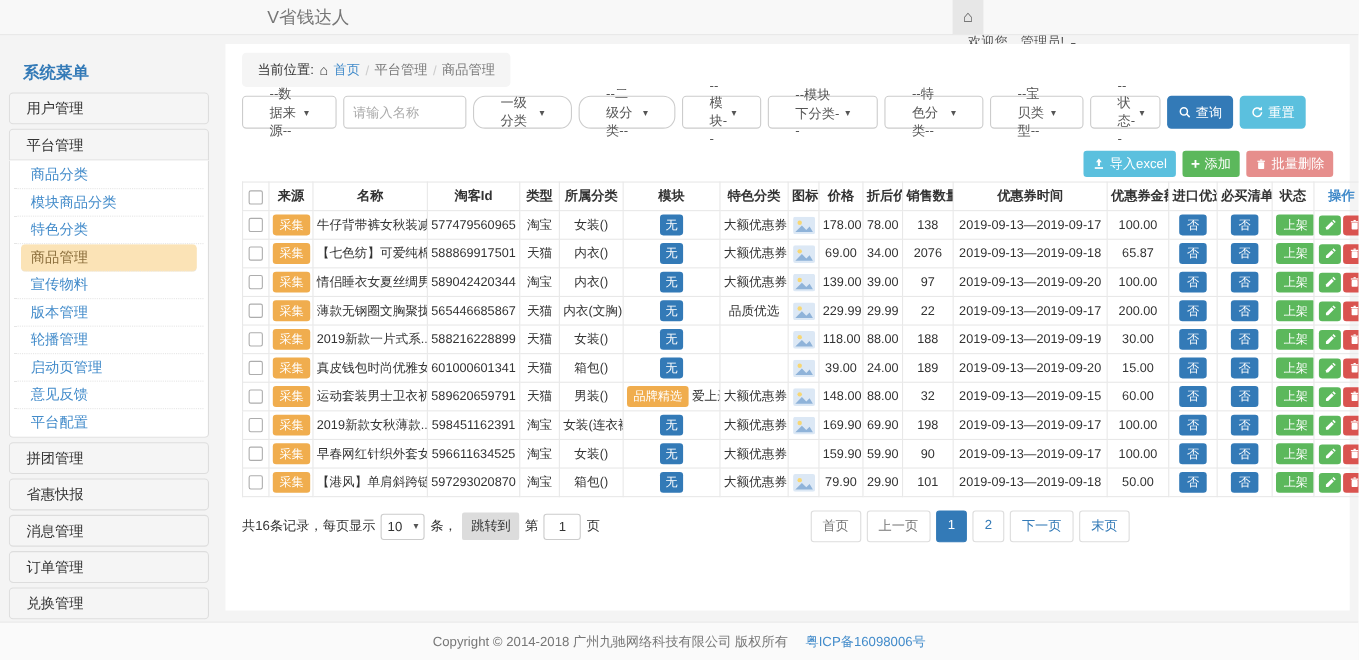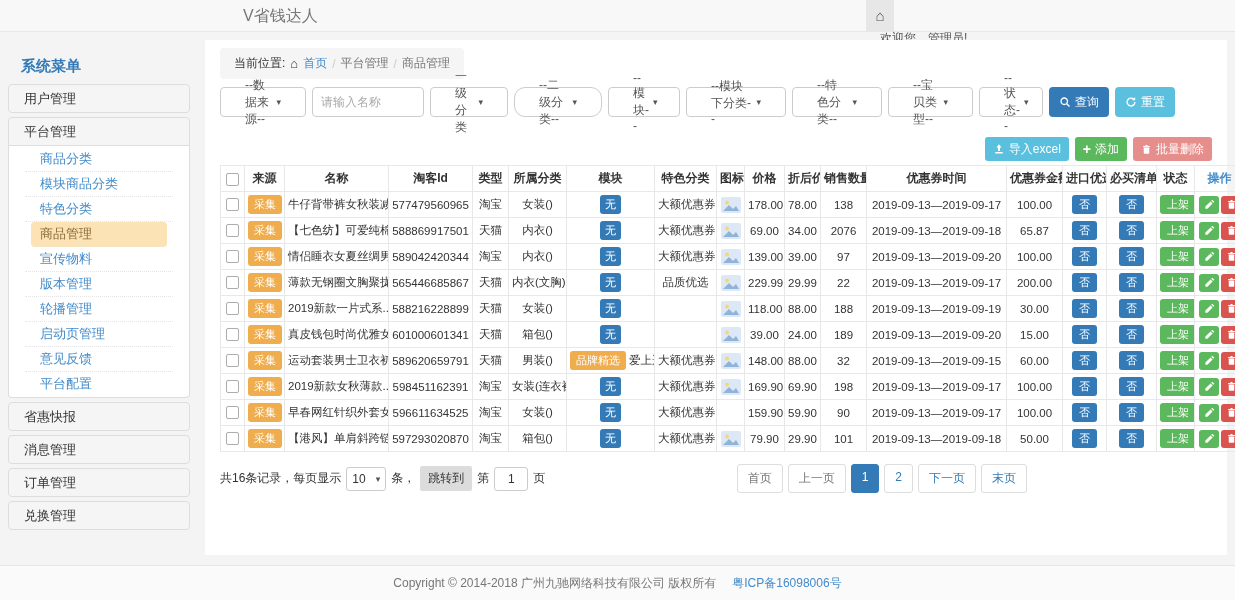--- a/index.html
+++ b/index.html
@@ -20,42 +20,42 @@
     align-items:flex-end; gap:6px; color:#555; cursor:pointer;margin-top:16px; }
   .caret-sm { font-size:9px; color:#555; }
   
   .sidebar { position:absolute; left:8px; top:55px; width:182px; height:510px; overflow:hidden; }
   .sidebar-title { color:#337ab7; font-weight:bold; font-size:15px; padding:2px 0 8px 13px; }
   .panel { margin-bottom:4px; }
   .panel-head { background:#f5f5f5; border:1px solid #ddd; border-radius:4px;
     padding:6px 15px; line-height:15px; font-size:13px; color:#333; cursor:pointer; }
   .panel-head.open { border-radius:4px 4px 0 0; }
   .submenu { background:#fff; border:1px solid #ddd; border-top:none;
-    border-radius:0 0 4px 4px; padding:1px 16px; }
+    border-radius:0 0 4px 4px; padding:1px 4px; }
   .subitem { padding:4px 15px; line-height:16px; color:#428bca; font-size:13px;
     border-bottom:1px dotted #e5e5e5; cursor:pointer; }
   .subitem:last-child { border-bottom:none; }
   .subitem.active { background:#fbe3b6; color:#8a6d3b; border-radius:4px;
     margin:0 6px; padding:4px 9px; }
   
   .main { position:absolute; left:205px; top:40px; width:1022px; height:515px;
     background:#fff; padding:8px 15px 10px; }
   .breadcrumb { display:inline-flex; align-items:center; gap:5px;
     background:#f5f5f5; border-radius:4px; padding:7px 14px; color:#333; margin-bottom:8px; }
   .breadcrumb .home-glyph { color:#333; font-size:13px; }
   .breadcrumb .bc-link { color:#428bca; cursor:pointer; }
   .breadcrumb .bc-sep { color:#ccc; }
   .breadcrumb .bc-item { color:#777; }
   
   .filters { display:flex; align-items:center; gap:6px; margin-bottom:20px; }
   .sel { height:30px; border:1px solid #ccc; border-radius:4px; background:#fff;
     display:flex; align-items:center; justify-content:space-between;
     padding:0 24px; color:#555; cursor:pointer; flex:none; }
   .sel-caret { font-size:9px; color:#555; margin-left:4px; }
-  .w-source{width:86px;} .w-l1{width:78px;} .w-l2{width:88px;border-radius:11px;} .w-mod{width:72px;}
+  .w-source{width:86px;} .w-l1{width:90px;border-radius:11px;} .w-l2{width:88px;border-radius:11px;} .w-mod{width:72px;}
   .w-modsub{width:100px;} .w-spec{width:90px;} .w-itype{width:85px;} .w-status{width:64px;}
   .input-name { height:30px; width:112px; border:1px solid #ccc; border-radius:4px;
     padding:0 8px; font-size:12px; color:#555; font-family:inherit; flex:none; }
   .input-name::placeholder { color:#aaa; }
   .btn { border:none; border-radius:4px; color:#fff; font-size:12px;
     display:inline-flex; align-items:center; gap:4px; cursor:pointer;
     font-family:inherit; height:30px; padding:0 10px; flex:none; }
   .btn-primary { background:#337ab7; }
   .btn-info { background:#5bc0de; }
   .btn-success { background:#5cb85c; }
@@ -131,20 +131,23 @@
           <div class="subitem">模块商品分类</div>
           <div class="subitem">特色分类</div>
           <div class="subitem active">商品管理</div>
           <div class="subitem">宣传物料</div>
           <div class="subitem">版本管理</div>
           <div class="subitem">轮播管理</div>
           <div class="subitem">启动页管理</div>
           <div class="subitem">意见反馈</div>
           <div class="subitem">平台配置</div>
         </div>
+      </div>
+      <div class="panel">
+        <div class="panel-head">拼团管理</div>
       </div>
       <div class="panel">
         <div class="panel-head">省惠快报</div>
       </div>
       <div class="panel">
         <div class="panel-head">消息管理</div>
       </div>
       <div class="panel">
         <div class="panel-head">订单管理</div>
       </div>

